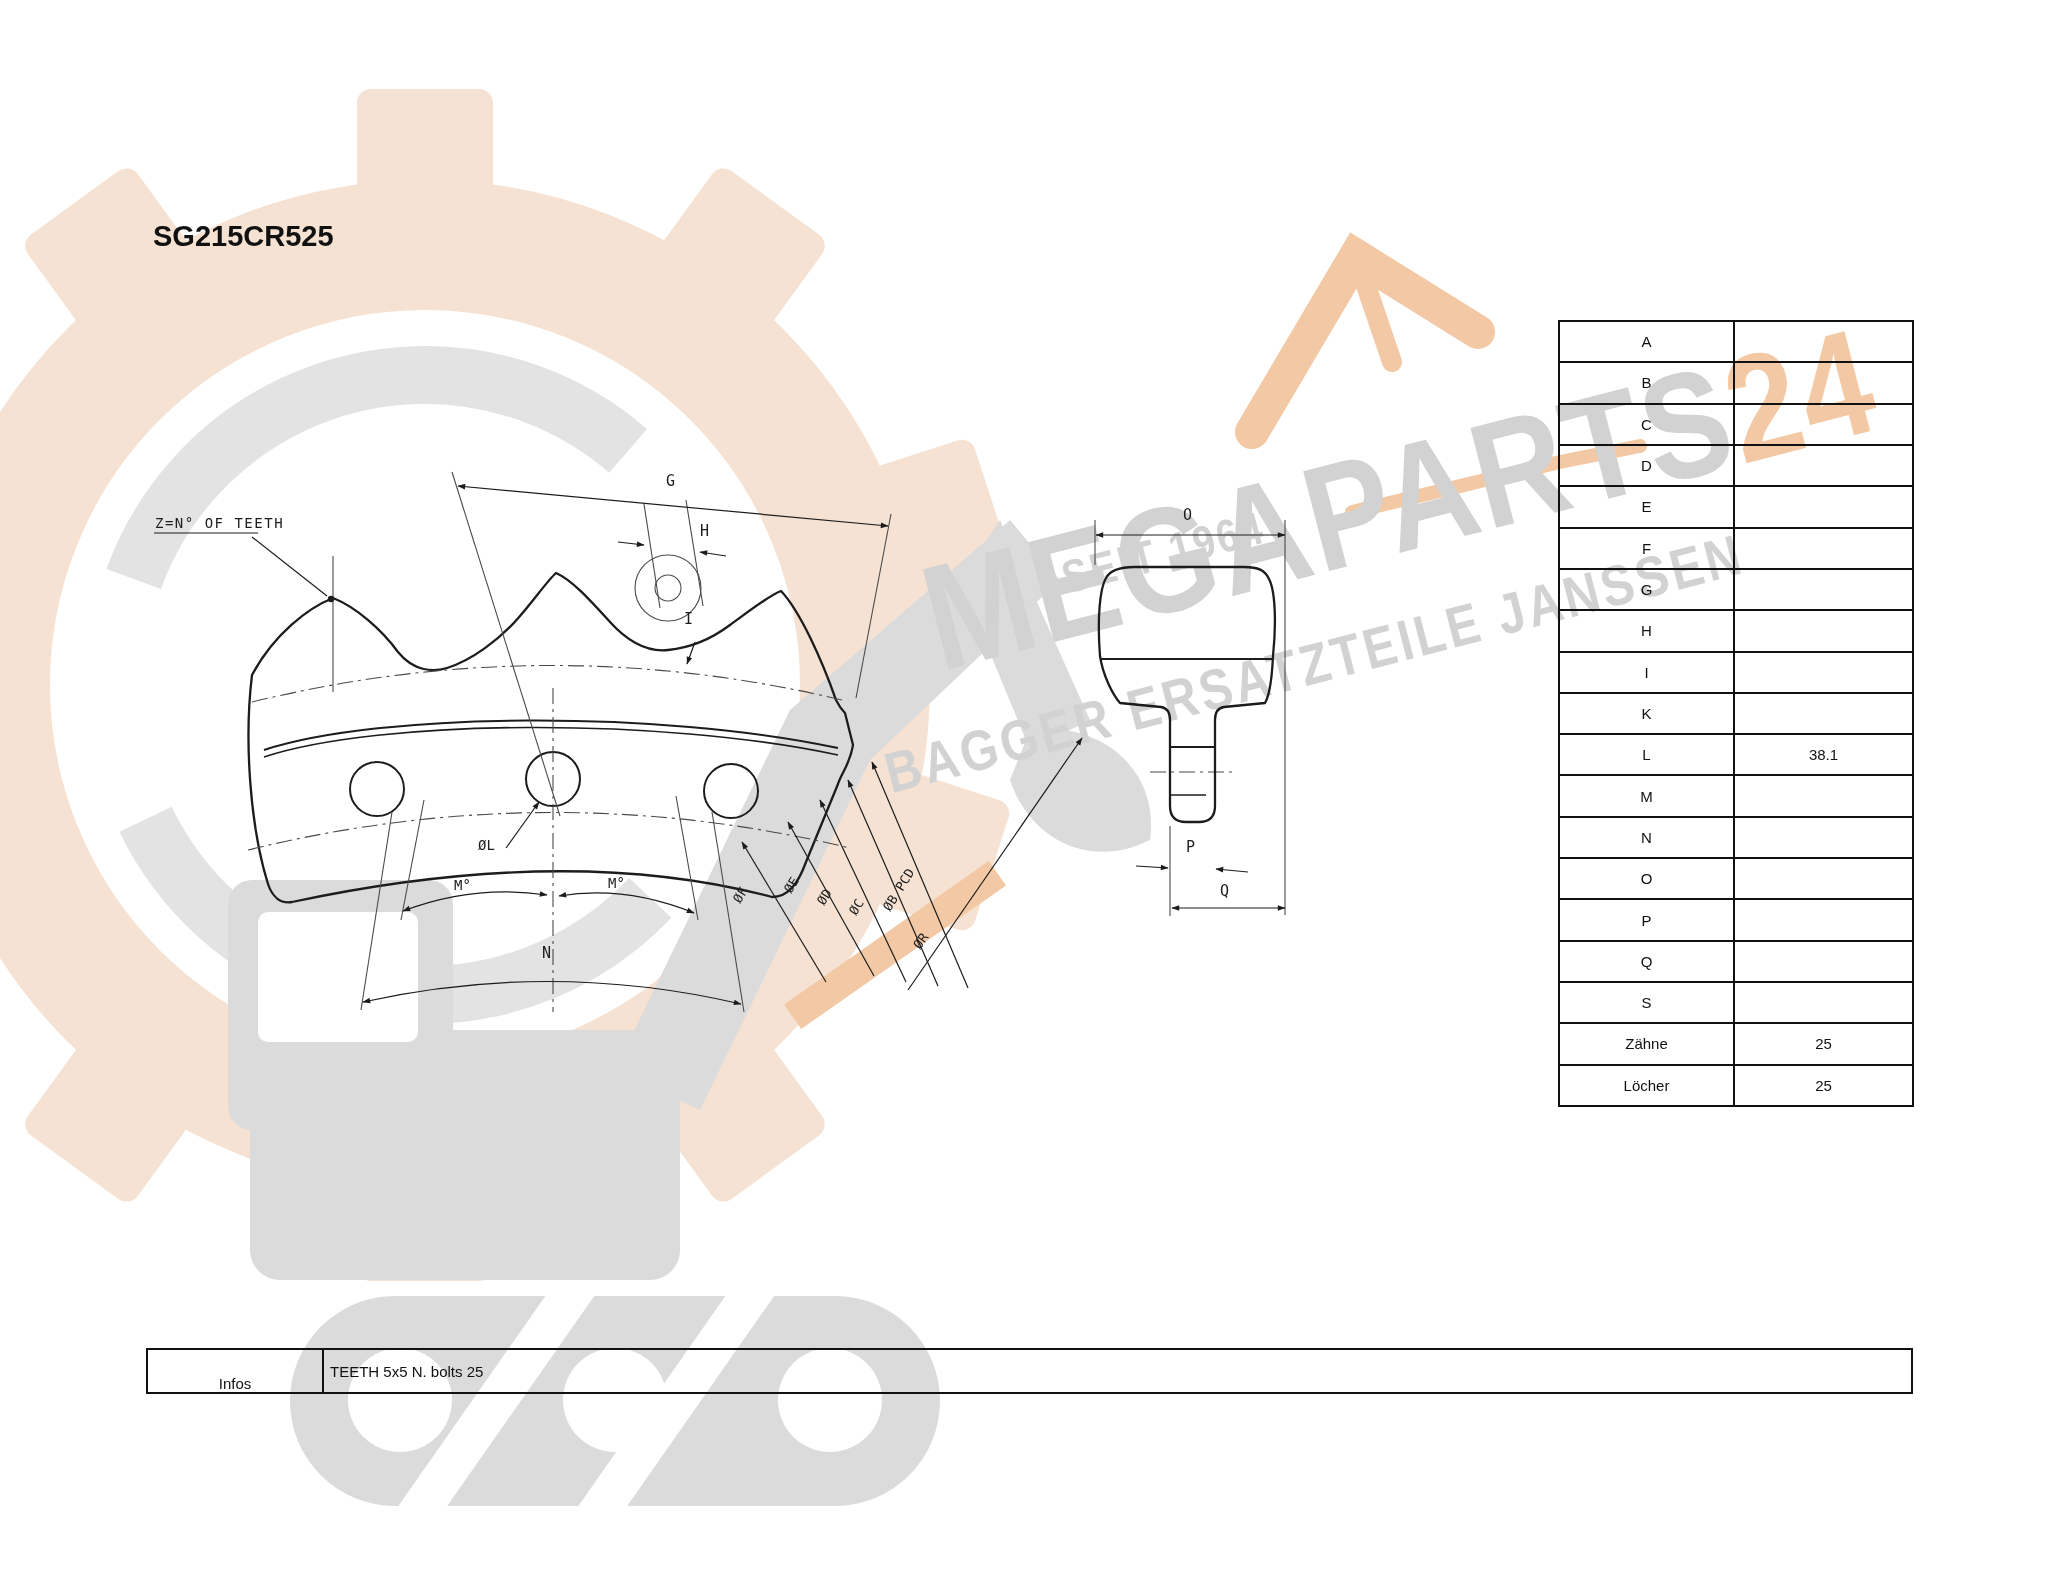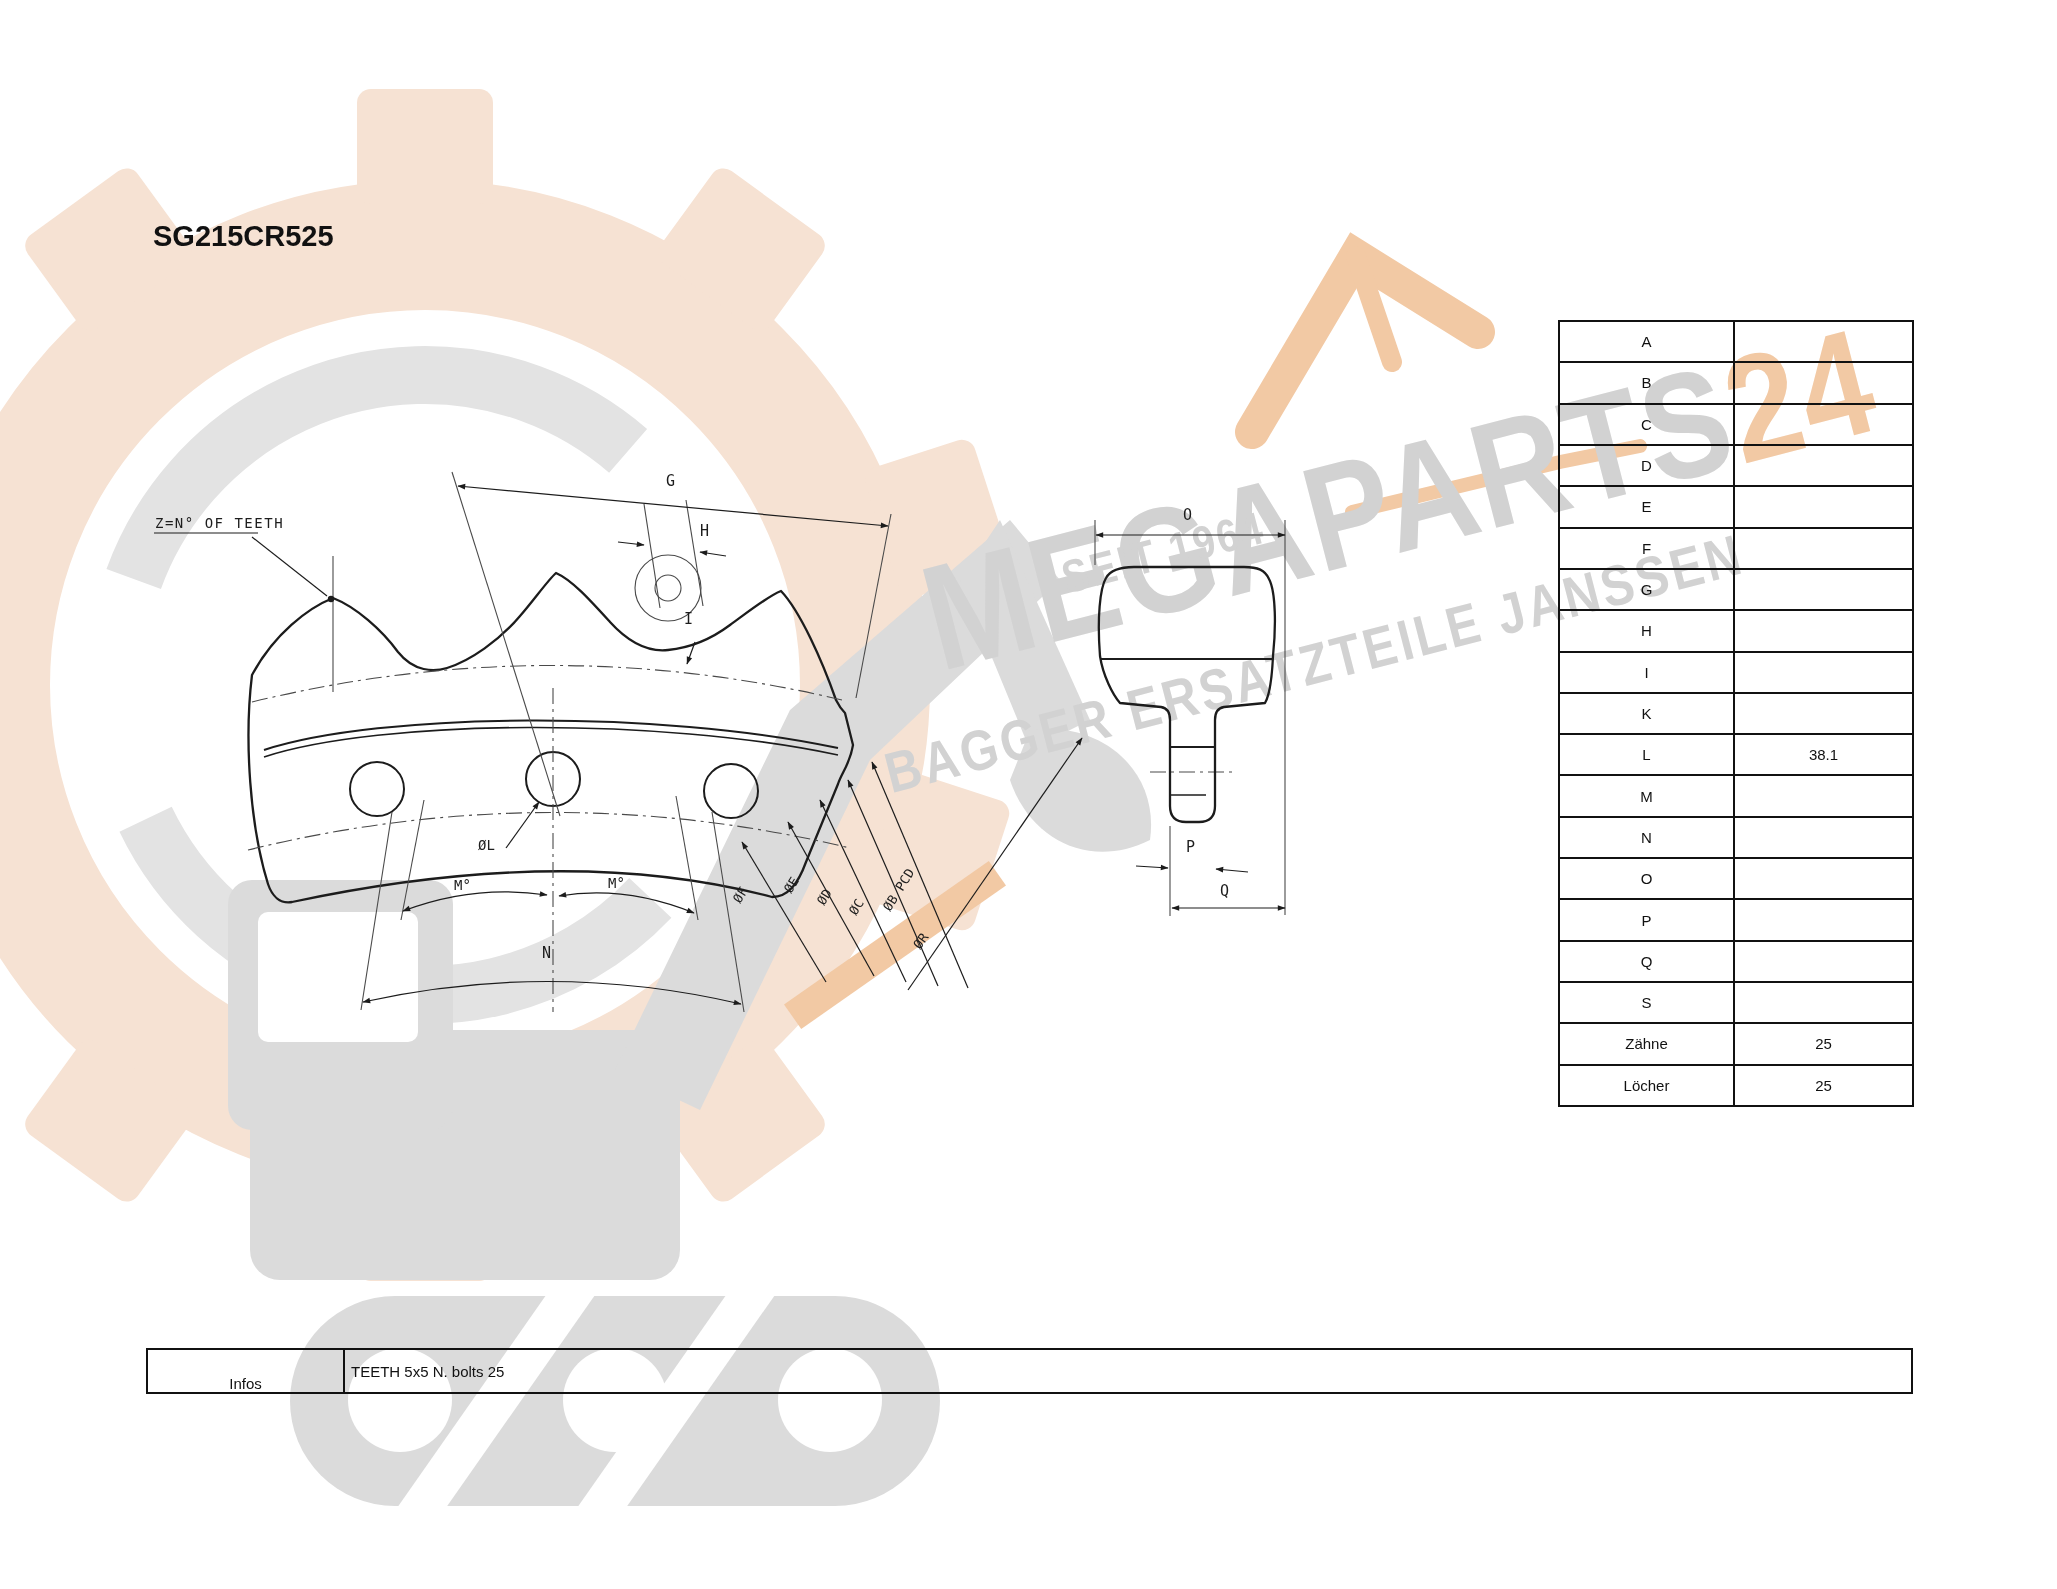--- a/index.html
+++ b/index.html
@@ -26,21 +26,21 @@
           border:2px solid #111;display:flex;flex-direction:column;background:transparent;}
   .prow{flex:1;display:flex;}
   .prow + .prow{border-top:2px solid #111;}
   .pcell{display:flex;align-items:center;justify-content:center;font-size:15px;}
   .plabel{width:173px;}
   .pvalue{flex:1;border-left:2px solid #111;}
 
   
   #infobar{position:absolute;left:146px;top:1348px;width:1763px;height:42px;
            border:2px solid #111;display:flex;background:transparent;}
-  #infobar .ilabel{width:195px;display:flex;align-items:center;justify-content:center;font-size:15px;margin-top:24px;}
+  #infobar .ilabel{width:174px;display:flex;align-items:center;justify-content:center;font-size:15px;margin-top:24px;}
   #infobar .ivalue{flex:1;border-left:2px solid #111;display:flex;align-items:center;
                    padding-left:6px;font-size:15px;}
 
   
   .cad{font-family:"DejaVu Sans Mono",monospace;fill:#1d1d1d;}
 </style>
 </head>
 <body>
 
 <div id="page">

